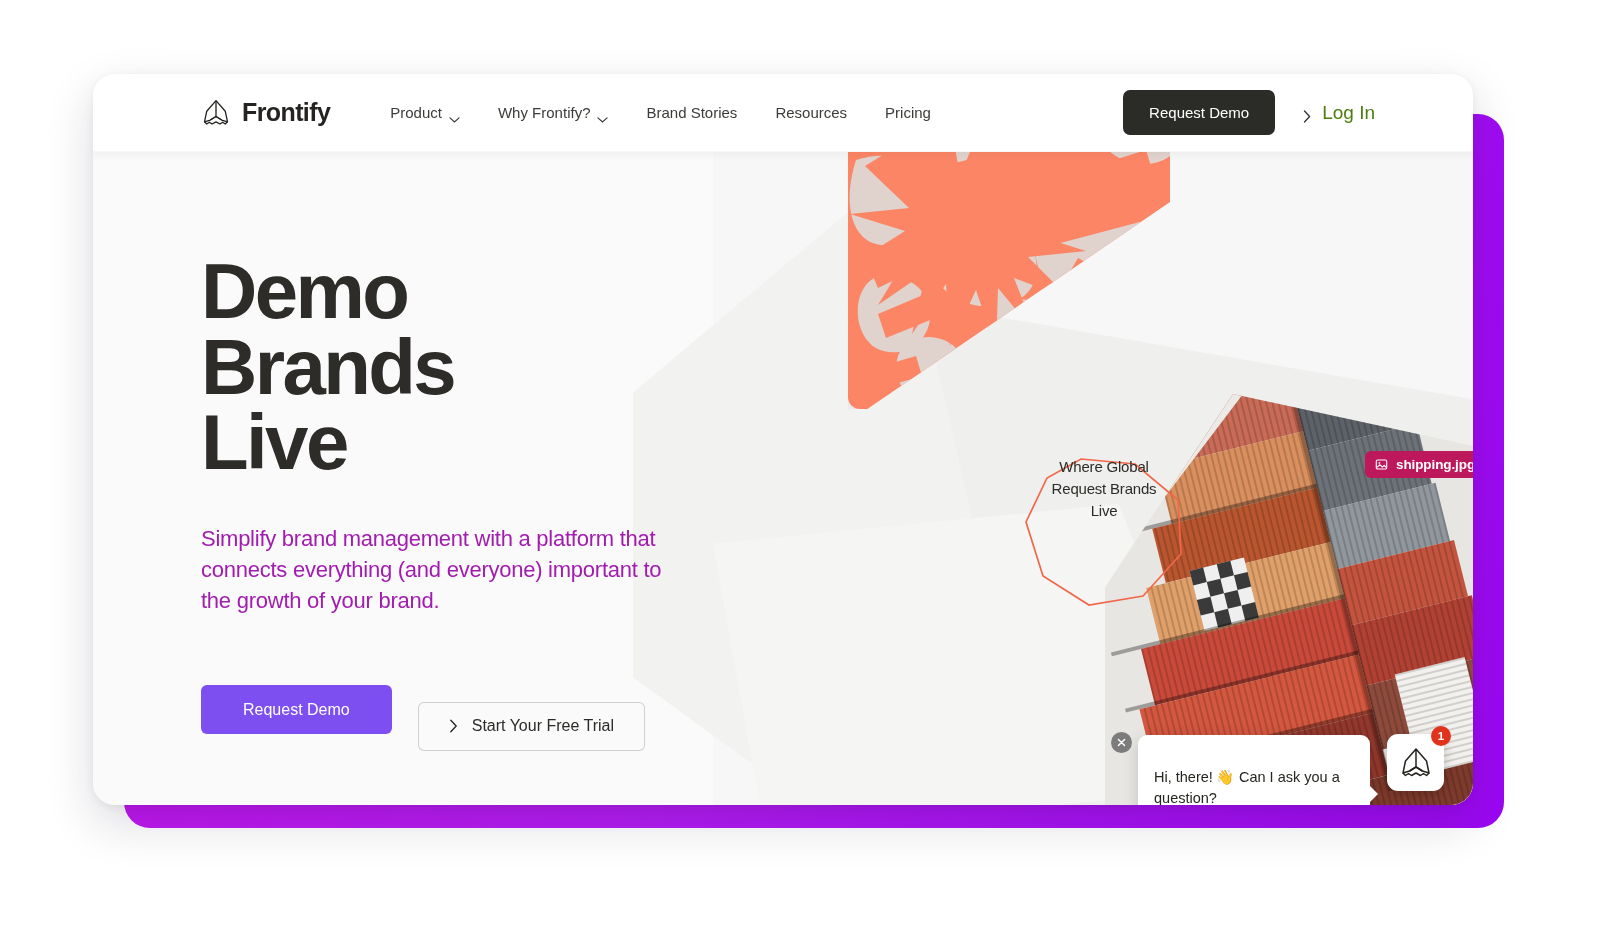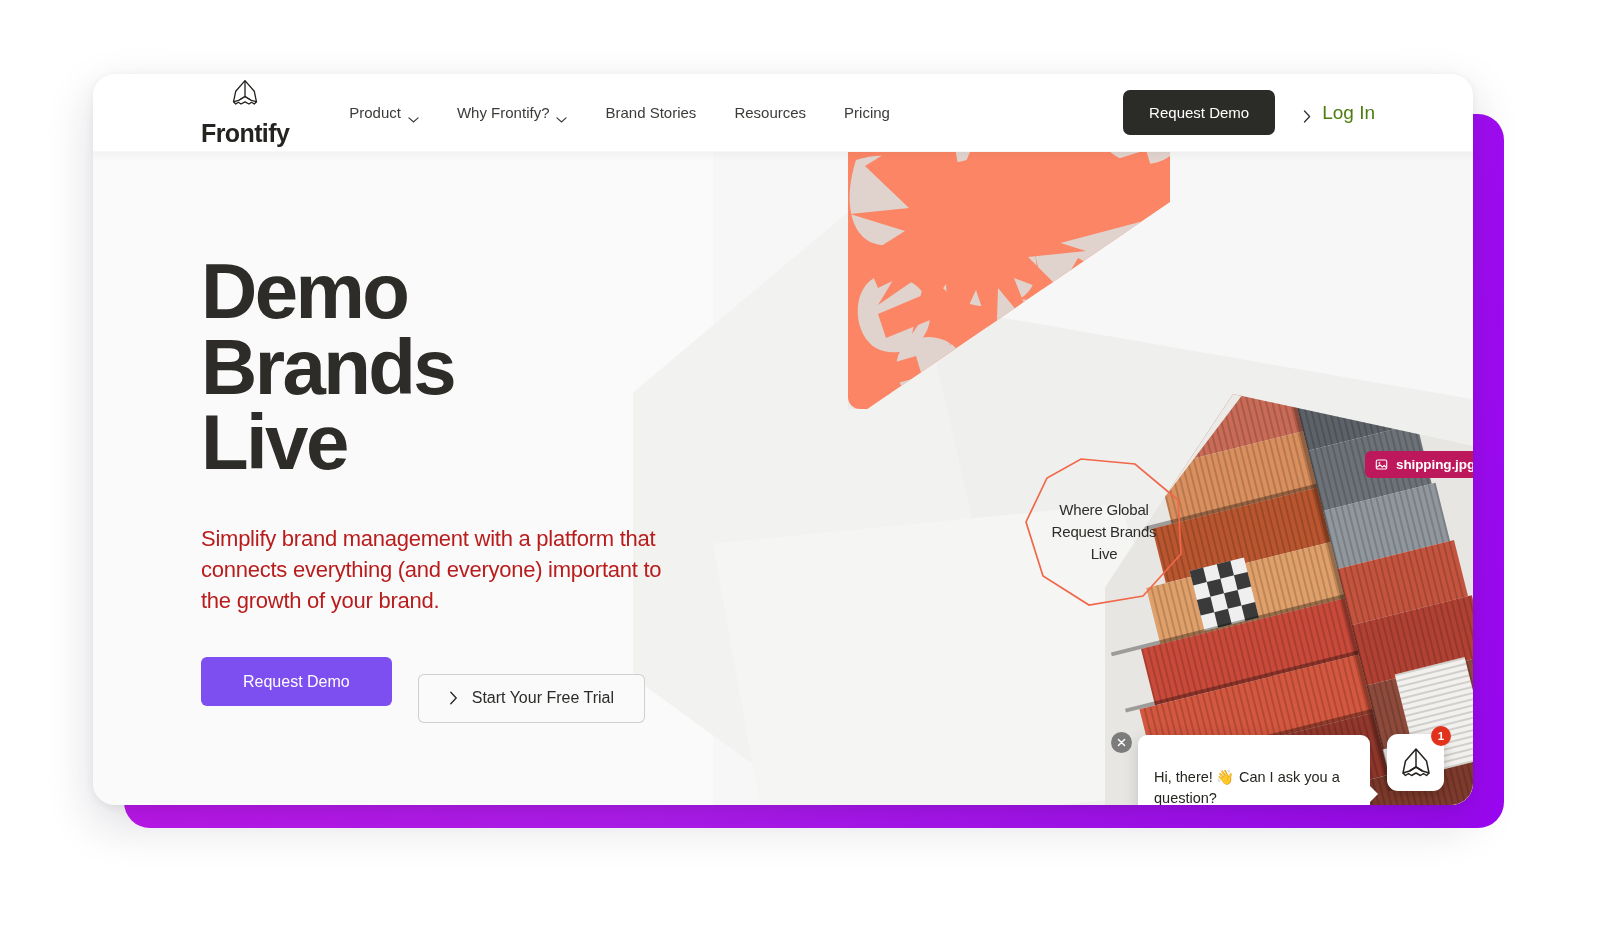--- a/index.html
+++ b/index.html
@@ -52,21 +52,21 @@
     position: absolute; left:0; top:0; width:100%; height:78px;
     background:#ffffff;
     display:flex; align-items:center;
     z-index: 30;
     border-bottom: 1px solid rgba(0,0,0,0.0);
   }
   .header::after{
     content:""; position:absolute; left:0; right:0; bottom:-10px; height:10px;
     background:linear-gradient(to bottom, rgba(0,0,0,.035), rgba(0,0,0,0));
   }
-  .brand { display:flex; align-items:center; gap:11px; margin-left:108px; cursor:pointer;flex-direction:column; }
+  .brand { display:flex; align-items:center; gap:11px; margin-left:108px; cursor:pointer; }
   .brand-mark { width:30px; height:30px; display:block; }
   .brand-name { font-size:25px; font-weight:700; color:#24231f; letter-spacing:-.6px; }
 
   .nav { display:flex; align-items:center; gap:38px; margin-left:60px; }
   .nav-item {
     font-size:15px; color:#3c3b38; display:flex; align-items:center; gap:7px;
     cursor:pointer; white-space:nowrap;
   }
   .chev { width:11px; height:7px; display:block; }
 
@@ -80,21 +80,21 @@
   .chev-r { width:8px; height:13px; display:block; }
 
   
   .hero { position:absolute; left:108px; top:180px; width:600px; z-index:12; }
   h1.hero-title {
     font-size:78px; line-height:.97; font-weight:800; color:#2d2c29;
     letter-spacing:-2.6px; margin:0 0 42px 0;
   }
   h1.hero-title span { display:block; }
   .hero-sub {
-    font-size:22px; line-height:1.42; color:#b91c1c; max-width:480px; margin-bottom:24px;
+    font-size:22px; line-height:1.42; color:#a21caf; max-width:480px; margin-bottom:52px;
     letter-spacing:-.25px;
   }
   .cta-row { display:flex; align-items:center; gap:26px; }
   .btn-demo {
     background:#7d4ef0; color:#fff; font-size:16px; font-weight:500;
     height:49px; line-height:49px; padding:0 42px; border-radius:6px; border:none;
     cursor:pointer; white-space:nowrap;
   }
   .btn-trial {
     background:#fafafa; color:#2c2b28; font-size:16px;
@@ -116,21 +116,21 @@
   }
   .coral svg { position:absolute; left:0; top:0; width:322px; height:345px; }
 
   
   .octagon {
     position:absolute; left:930px; top:382px; width:162px; height:152px; z-index:16;
   }
   .octagon svg { position:absolute; inset:0; width:100%; height:100%; }
   .octagon-text {
     position:absolute; inset:0; display:flex; flex-direction:column;
-    align-items:center; justify-content:center;
+    align-items:center; 
     font-size:15px; line-height:1.45; color:#2d2c29; text-align:center;
     letter-spacing:-.2px;
   }
 
   
   .photo {
     position:absolute; left:1012px; top:320px; width:400px; height:420px;
     z-index:15; overflow:hidden;
     clip-path: polygon(32% 0%, 100% 14%, 100% 100%, 0% 100%, 0% 46%);
   }

